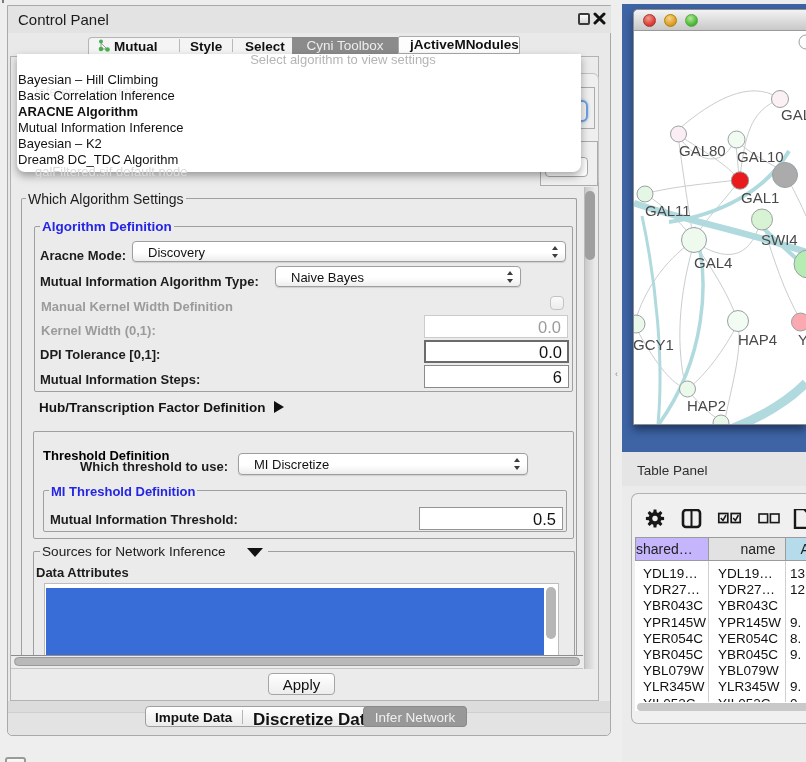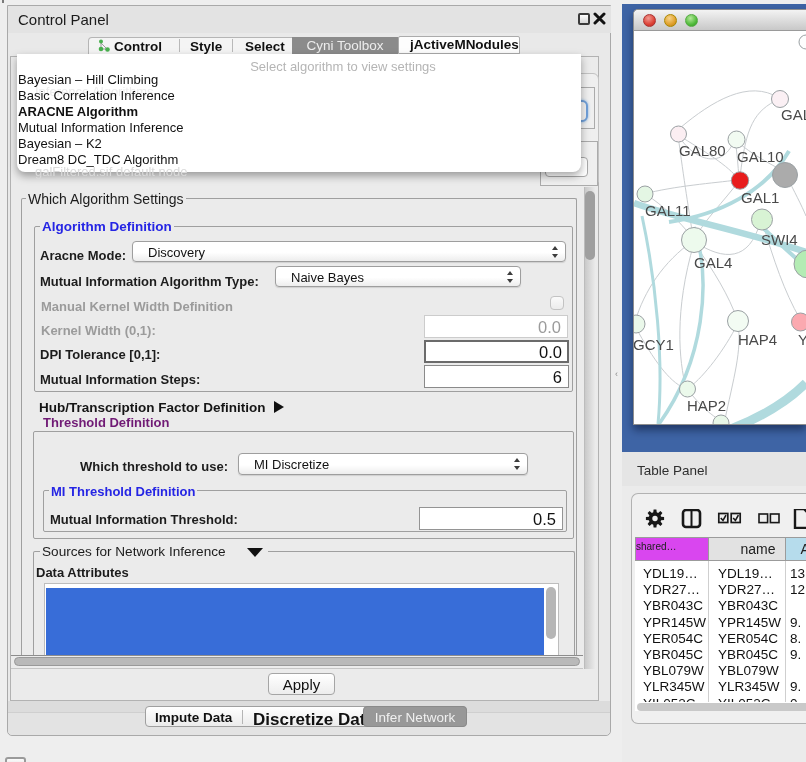--- a/index.html
+++ b/index.html
@@ -38,21 +38,21 @@
 <div class="abs" style="left:88px; top:37px; width:432px; height:17px; background:#f4f4f4; border:1px solid #b5b5b5; border-radius:4px 4px 0 0; border-bottom:none;"></div>
 <div class="abs" style="left:179px; top:39px; width:1px; height:13px; background:#b9b9b9;"></div>
 <div class="abs" style="left:232px; top:39px; width:1px; height:13px; background:#b9b9b9;"></div>
 
 <svg class="abs" style="left:98px; top:38px;" width="14" height="15" viewBox="0 0 14 15">
   <path d="M3 4 L3 11 M3 11 L9 11 M3 5 L9 11" stroke="#9c9c9c" stroke-width="1"></path>
   <circle cx="3" cy="3.5" r="2" fill="#49b04e"></circle>
     <circle cx="3" cy="11" r="2.3" fill="#49b04e"></circle>
     <circle cx="9.5" cy="11.5" r="2.3" fill="#49b04e"></circle>
 </svg>
-<div class="abs" style="left:114px; top:39px; font-size:13.5px; font-weight:bold; color:#111;">Control</div>
+<div class="abs" style="left:114px; top:39px; font-size:13.5px; font-weight:bold; color:#111;">Mutual</div>
 <div class="abs" style="left:190px; top:39px; font-size:13.5px; font-weight:bold; color:#111;">Style</div>
 <div class="abs" style="left:245px; top:39px; font-size:13.5px; font-weight:bold; color:#111;">Select</div>
 <div class="abs" style="left:292px; top:37px; width:106px; height:17px; background:#8b8b8b;"></div>
 <div class="abs" style="left:292px; top:37px; width:106px; height:17px; text-align:center; font-size:13.5px; color:#ededed; padding-top:1px;">Cyni Toolbox</div>
 <div class="abs" style="left:398px; top:36px; width:122px; height:18px; background:#fdfdfd; border:1px solid #ababab; border-radius:2px 2px 0 0;"></div>
 <div class="abs" style="left:398px; top:37px; width:122px; height:17px; text-align:center; font-size:13.5px; font-weight:bold; color:#111; padding-left:11px;">jActiveMNodules</div>
 
 <div class="abs" style="left:10px; top:56px; width:589px; height:645px; background:#ebebeb; border:1px solid #b2b2b2;"></div>
 
 <div class="abs" style="left:540px; top:73px; width:59px; height:113px; background:#efefef; border:1px solid #c2c2c2; border-radius:6px;"></div>
@@ -85,21 +85,21 @@
 <div class="field" style="left:424px; top:315px; width:144px; height:23px; border:1px solid #cccccc; color:#9b9b9b; padding:2px 6px 0 0;">0.0</div>
 <div class="abs b13" style="left:40px; top:347px;">DPI Tolerance [0,1]:</div>
 <div class="field" style="left:424px; top:340px; width:145px; height:23px; border:2px solid #6b6b6b; padding:1px 5px 0 0;">0.0</div>
 <div class="abs b13" style="left:40px; top:372px;">Mutual Information Steps:</div>
 <div class="field" style="left:424px; top:365px; width:145px; height:23px; border:1px solid #8a8a8a; padding:2px 6px 0 0;">6</div>
 
 <div class="abs" style="left:39px; top:400px; font-size:13.5px; font-weight:bold; color:#151515;">Hub/Transcription Factor Definition</div>
 <div class="abs" style="left:274px; top:401px; width:0; height:0; border-top:6.5px solid transparent; border-bottom:6.5px solid transparent; border-left:10px solid #111;"></div>
 
 <div class="group" style="left:33px; top:431px; width:541px; height:108px;"></div>
-<div class="gtitle" style="left:41px; top:415px; font-size:13px; font-weight:bold; color:#701a75;">Threshold Definition</div>
+<div class="gtitle" style="left:41px; top:448px; font-size:13px; font-weight:bold; color:#000000;">Threshold Definition</div>
 <div class="abs b13" style="left:80px; top:459px;">Which threshold to use:</div>
 <div class="combo" style="left:238px; top:453px; width:290px; height:22px;">
   <span class="ct">MI Discretize</span>
   <span class="arr-up" style="right:7px; top:4px;"></span>
     <span class="arr-dn" style="right:7px; top:12px;"></span>
 </div>
 
 <div class="group" style="left:43px; top:490px; width:524px; height:42px;"></div>
 <div class="gtitle" style="left:49px; top:484px; font-size:13px; font-weight:bold; color:#2525e4;">MI Threshold Definition</div>
 <div class="abs b13" style="left:50px; top:512px;">Mutual Information Threshold:</div>
@@ -227,32 +227,32 @@
     <path d="M75.8 9 L78 11.5 L81 6.2" stroke-width="1.6"></path>
     <path d="M88.2 9 L90.4 11.5 L93.4 6.2" stroke-width="1.6"></path>
   </g>
   <g fill="none" stroke="#181818" stroke-width="1.6">
     <rect x="114" y="5" width="8.6" height="8.6"></rect>
     <rect x="125.4" y="5" width="8.6" height="8.6"></rect>
   </g>
   <path d="M150 0 L159 0 L163 4 L163 19 L150 19 Z" fill="none" stroke="#181818" stroke-width="2.4"></path>
 </svg>
 
-<div class="abs" style="left:635px; top:537px; width:73.5px; height:24px; background:#d946ef; border:1px solid #9b9b9b; font-size:10px; color:#222; padding:3px 0 0 0;">shared…</div>
+<div class="abs" style="left:635px; top:537px; width:73.5px; height:24px; background:#c4b5fd; border:1px solid #9b9b9b; font-size:14px; color:#222; padding:3px 0 0 0;">shared…</div>
 <div class="abs" style="left:707.5px; top:537px; width:78px; height:24px; background:#e2e2e2; border:1px solid #9b9b9b; font-size:14px; color:#222; padding:3px 0 0 32px;">name</div>
 <div class="abs" style="left:784.5px; top:537px; width:22px; height:24px; background:#b6dcec; border:1px solid #9b9b9b; border-right:none; font-size:14px; color:#222; padding:3px 0 0 15px;">A</div>
 
 <div class="abs" style="left:635px; top:561px; width:171px; height:141px; background:#fff; overflow:hidden;">
   <div style="position:absolute; left:73px; top:0; width:1px; height:141px; background:#cfcfcf;"></div>
   <div style="position:absolute; left:150px; top:0; width:1px; height:141px; background:#cfcfcf;"></div>
   <div style="position:absolute; left:8px; top:5px; font-size:13.5px; color:#111; line-height:16.2px;">YDL19…<br>YDR27…<br>YBR043C<br>YPR145W<br>YER054C<br>YBR045C<br>YBL079W<br>YLR345W<br>YIL052C</div>
   <div style="position:absolute; left:83px; top:5px; font-size:13.5px; color:#111; line-height:16.2px;">YDL19…<br>YDR27…<br>YBR043C<br>YPR145W<br>YER054C<br>YBR045C<br>YBL079W<br>YLR345W<br>YIL052C</div>
   <div style="position:absolute; left:155px; top:5px; font-size:13.5px; color:#111; line-height:16.2px;">13<br>12<br>&nbsp;<br>9.<br>8.<br>9.<br>&nbsp;<br>9.<br>0.</div>
 </div>
 
 <div class="abs" style="left:635px; top:702px; width:171px; height:9px; background:#fff;"></div>
 <div class="abs" style="left:637px; top:702.5px; width:169px; height:8px; background:#c9c9c9; border-radius:5px 0 0 5px;"></div>
 
 <div class="abs" style="left:17px; top:54px; width:564px; height:118px; background:#fff; border-radius:0 0 8px 8px; box-shadow:0 4px 9px rgba(0,0,0,0.35);"></div>
-<div class="abs" style="left:17px; top:59px; width:652px; text-align:center; font-size:13px; color:#b5b5b5;">Select algorithm to view settings</div>
+<div class="abs" style="left:17px; top:52px; width:652px; text-align:center; font-size:13px; color:#b5b5b5;">Select algorithm to view settings</div>
 <div class="abs" style="left:35px; top:84px; font-size:13px; color:#ececec;">Inference Algorithms</div>
 <div class="abs" style="left:35px; top:164px; font-size:13px; color:#dadada;">galFiltered.sif default node</div>
 <div class="abs" style="left:18px; top:71.5px; font-size:13px; color:#111; line-height:16px;">Bayesian – Hill Climbing<br>Basic Correlation Inference<br><b>ARACNE Algorithm</b><br>Mutual Information Inference<br>Bayesian – K2<br>Dream8 DC_TDC Algorithm</div>
 
 </body></html>

